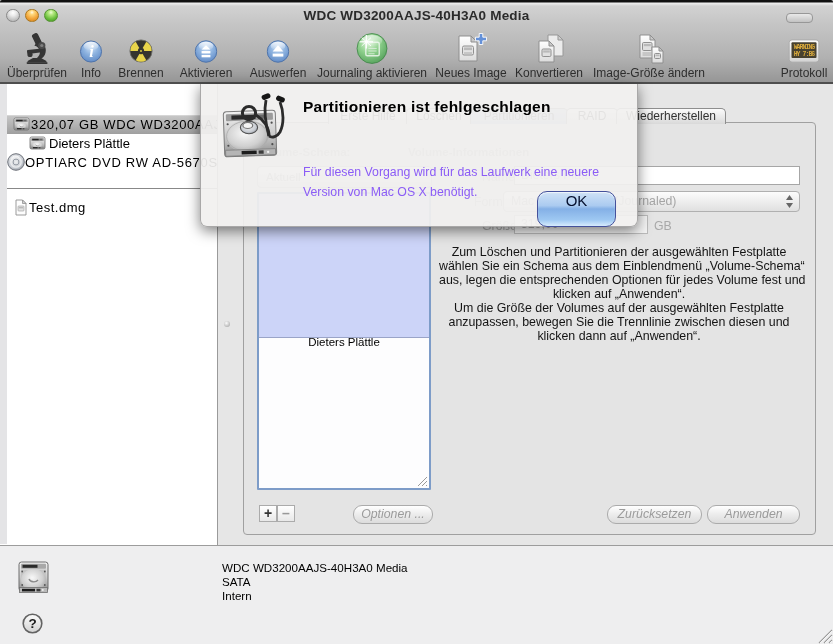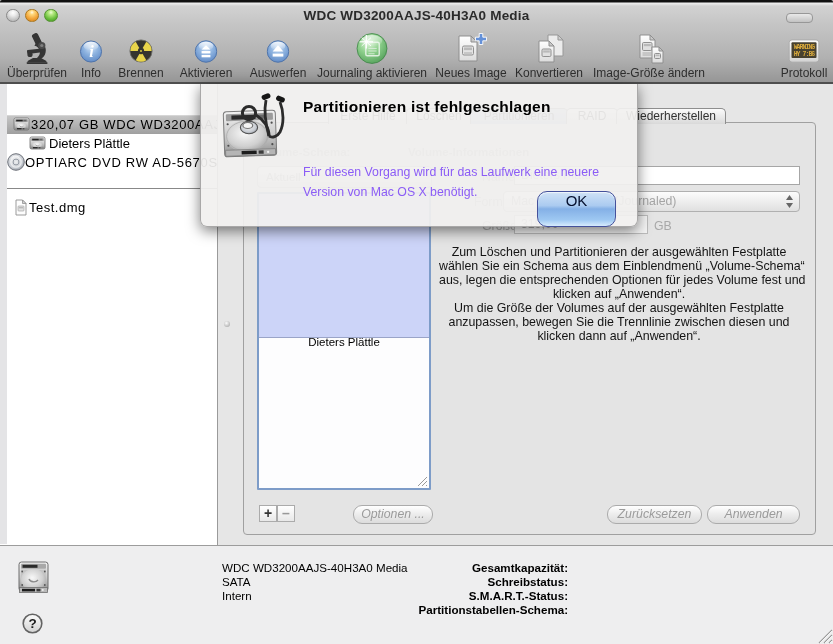--- a/index.html
+++ b/index.html
@@ -316,21 +316,20 @@
 <circle cx="4.2" cy="10.5" r="0.9" fill="#555"></circle>
       <circle cx="26.8" cy="10.5" r="0.9" fill="#555"></circle>
 <circle cx="4.2" cy="24" r="0.9" fill="#555"></circle>
       <circle cx="26.8" cy="24" r="0.9" fill="#555"></circle>
     </svg>
     <svg class="abs" style="left:22px;top:67px;" width="21" height="21" viewBox="0 0 21 21">
 <circle cx="10.5" cy="10.5" r="9.3" fill="url(#gcap)" stroke="#636363" stroke-width="1.6"></circle>
 <text x="10.5" y="15.2" font-size="13.5" font-weight="bold" fill="#1a1a1a" text-anchor="middle">?</text>
     </svg>
   <div class="frow" style="left:222px;top:14.5px;">WDC WD3200AAJS-40H3A0 Media<br>SATA<br>Intern</div>
-  <div class="frow" style="left:300px;top:14.5px;width:268px;text-align:right;"><b>Gesamtkapazität:</b><br><b>Schreibstatus:</b><br><b>S.M.A.R.T.-Status:</b><br><b>Partitionstabellen-Schema:</b></div>
 </div>
 
 <div id="sheet" class="abs">
     <svg class="abs" style="left:21px;top:8px;" width="66" height="72" viewBox="0 0 66 72">
 <g transform="rotate(-2 27 42)">
 <rect x="2" y="19" width="52" height="45" rx="3" fill="url(#gdisk)" stroke="#7d7d7d" stroke-width="1"></rect>
 <rect x="4.5" y="21.5" width="47" height="7" rx="1" fill="#9b9b9b"></rect>
 <rect x="10" y="23" width="24" height="4.2" fill="#2a2a2a"></rect>
 <rect x="36.5" y="23" width="8" height="4.2" fill="#686868"></rect>
 <ellipse cx="25" cy="44" rx="21.5" ry="16" fill="url(#gplatter)"></ellipse>

